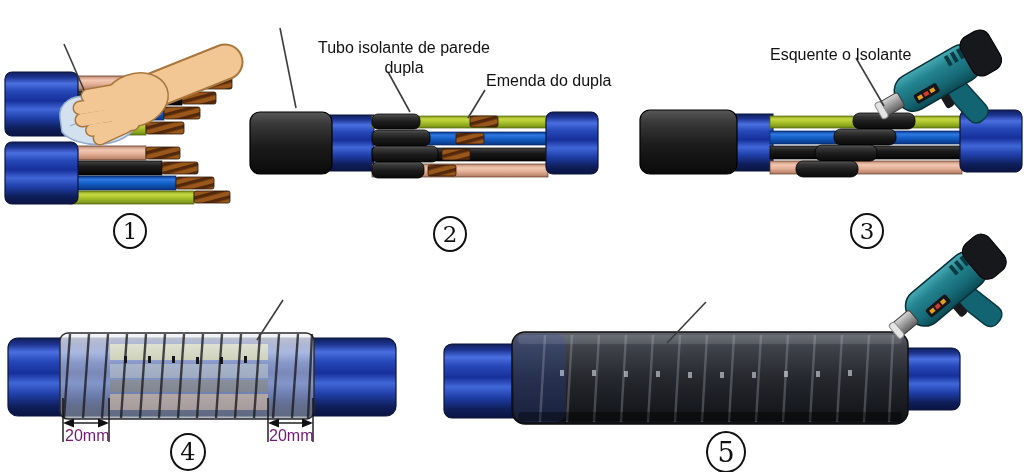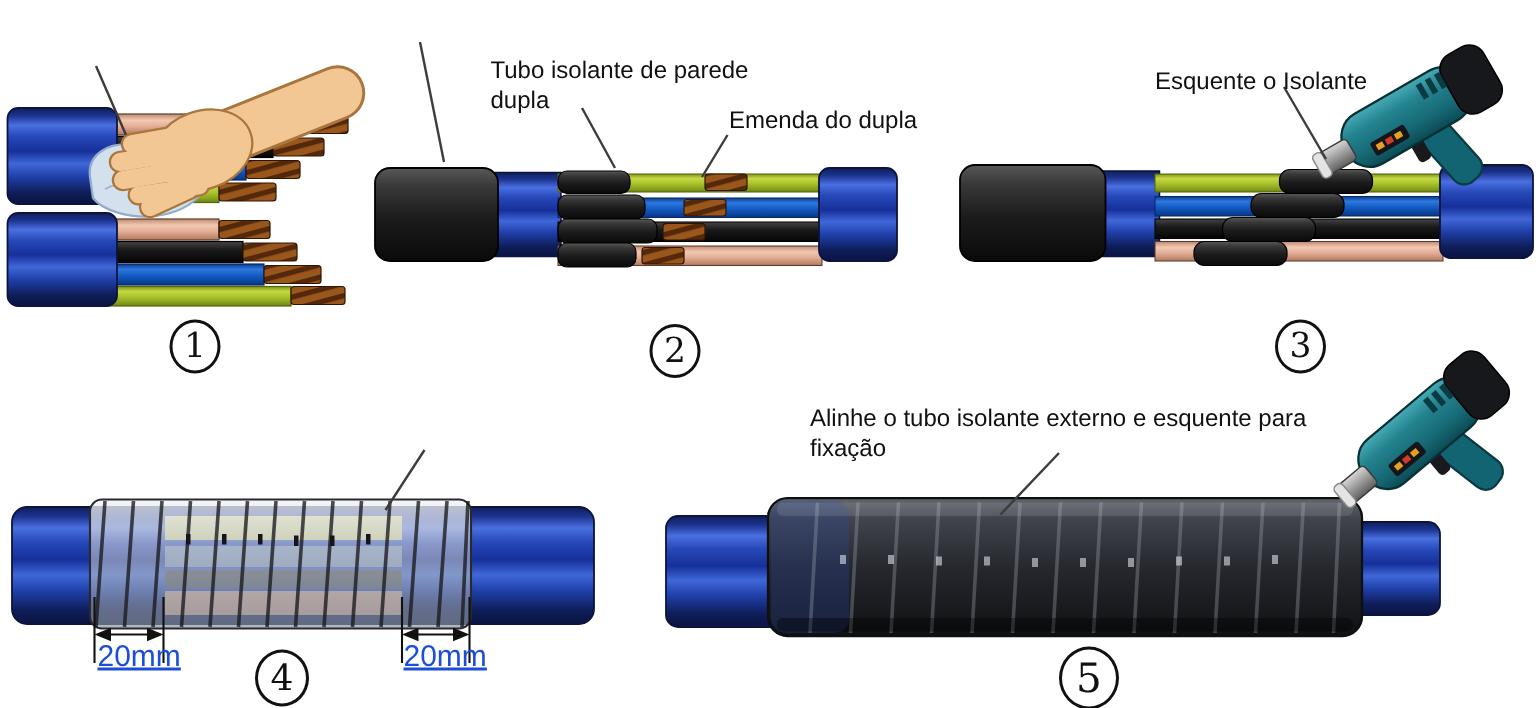--- a/index.html
+++ b/index.html
@@ -3,21 +3,21 @@
 <meta charset="utf-8">
 <style>
   html,body { margin:0; padding:0; background:#ffffff; }
   .canvas {
     position:relative; width:1024px; height:472px; background:#ffffff;
     font-family:"Liberation Sans", sans-serif; overflow:hidden; color:#111;
   }
   .art { position:absolute; left:0; top:0; }
   .label { position:absolute; font-size:16px; line-height:1.22; color:#111; }
   .label.big { font-size:21px; line-height:1.3; }
-  .dim-label { position:absolute; font-size:20px; color:#1d4ed8;text-decoration:underline; }
+  .dim-label { position:absolute; font-size:16px; color:#701a75; }
   .step-num {
     position:absolute; display:flex; align-items:center; justify-content:center;
     border:2px solid #111; border-radius:50%;
     font-family:"DejaVu Serif", serif; color:#111;
   }
   .n1,.n2,.n3 { width:30px; height:32px; font-size:23px; }
   .n4 { width:32px; height:34px; font-size:24px; }
   .n5 { width:36px; height:38px; font-size:27px; }
 </style>
 </head>
@@ -296,29 +296,28 @@
       <line x1="280" y1="28" x2="296" y2="108"></line>
       <line x1="388" y1="72" x2="410" y2="112"></line>
       <line x1="485" y1="90" x2="468" y2="118"></line>
       <line x1="856" y1="58" x2="884" y2="106"></line>
       <line x1="283" y1="300" x2="257" y2="340"></line>
       <line x1="706" y1="302" x2="667" y2="343"></line>
     </g>
   </svg>
 
 
-  <div class="label" style="left:327px; top:38px; width:190px;">Tubo isolante de parede dupla</div>
+  <div class="label" style="left:309px; top:38px; width:190px;text-align:center;">Tubo isolante de parede dupla</div>
   <div class="label" style="left:486px; top:71px; width:140px;">Emenda do dupla</div>
 
   <div class="label" style="left:770px; top:45px; width:180px;">Esquente o Isolante</div>
 
   <div class="dim-label" style="left:65px; top:427px;">20mm</div>
   <div class="dim-label" style="left:269px; top:427px;">20mm</div>
 
-  <div class="label" style="left:540px; top:270px; width:345px;">Alinhe o tubo isolante externo e esquente para fixação</div>
 
   <div class="step-num n1" style="left:113px; top:213px;">1</div>
   <div class="step-num n2" style="left:433px; top:216px;">2</div>
   <div class="step-num n3" style="left:850px; top:213px;">3</div>
   <div class="step-num n4" style="left:170px; top:433px;">4</div>
   <div class="step-num n5" style="left:706px; top:431px;">5</div>
 
 </div>
 
 </body></html>

